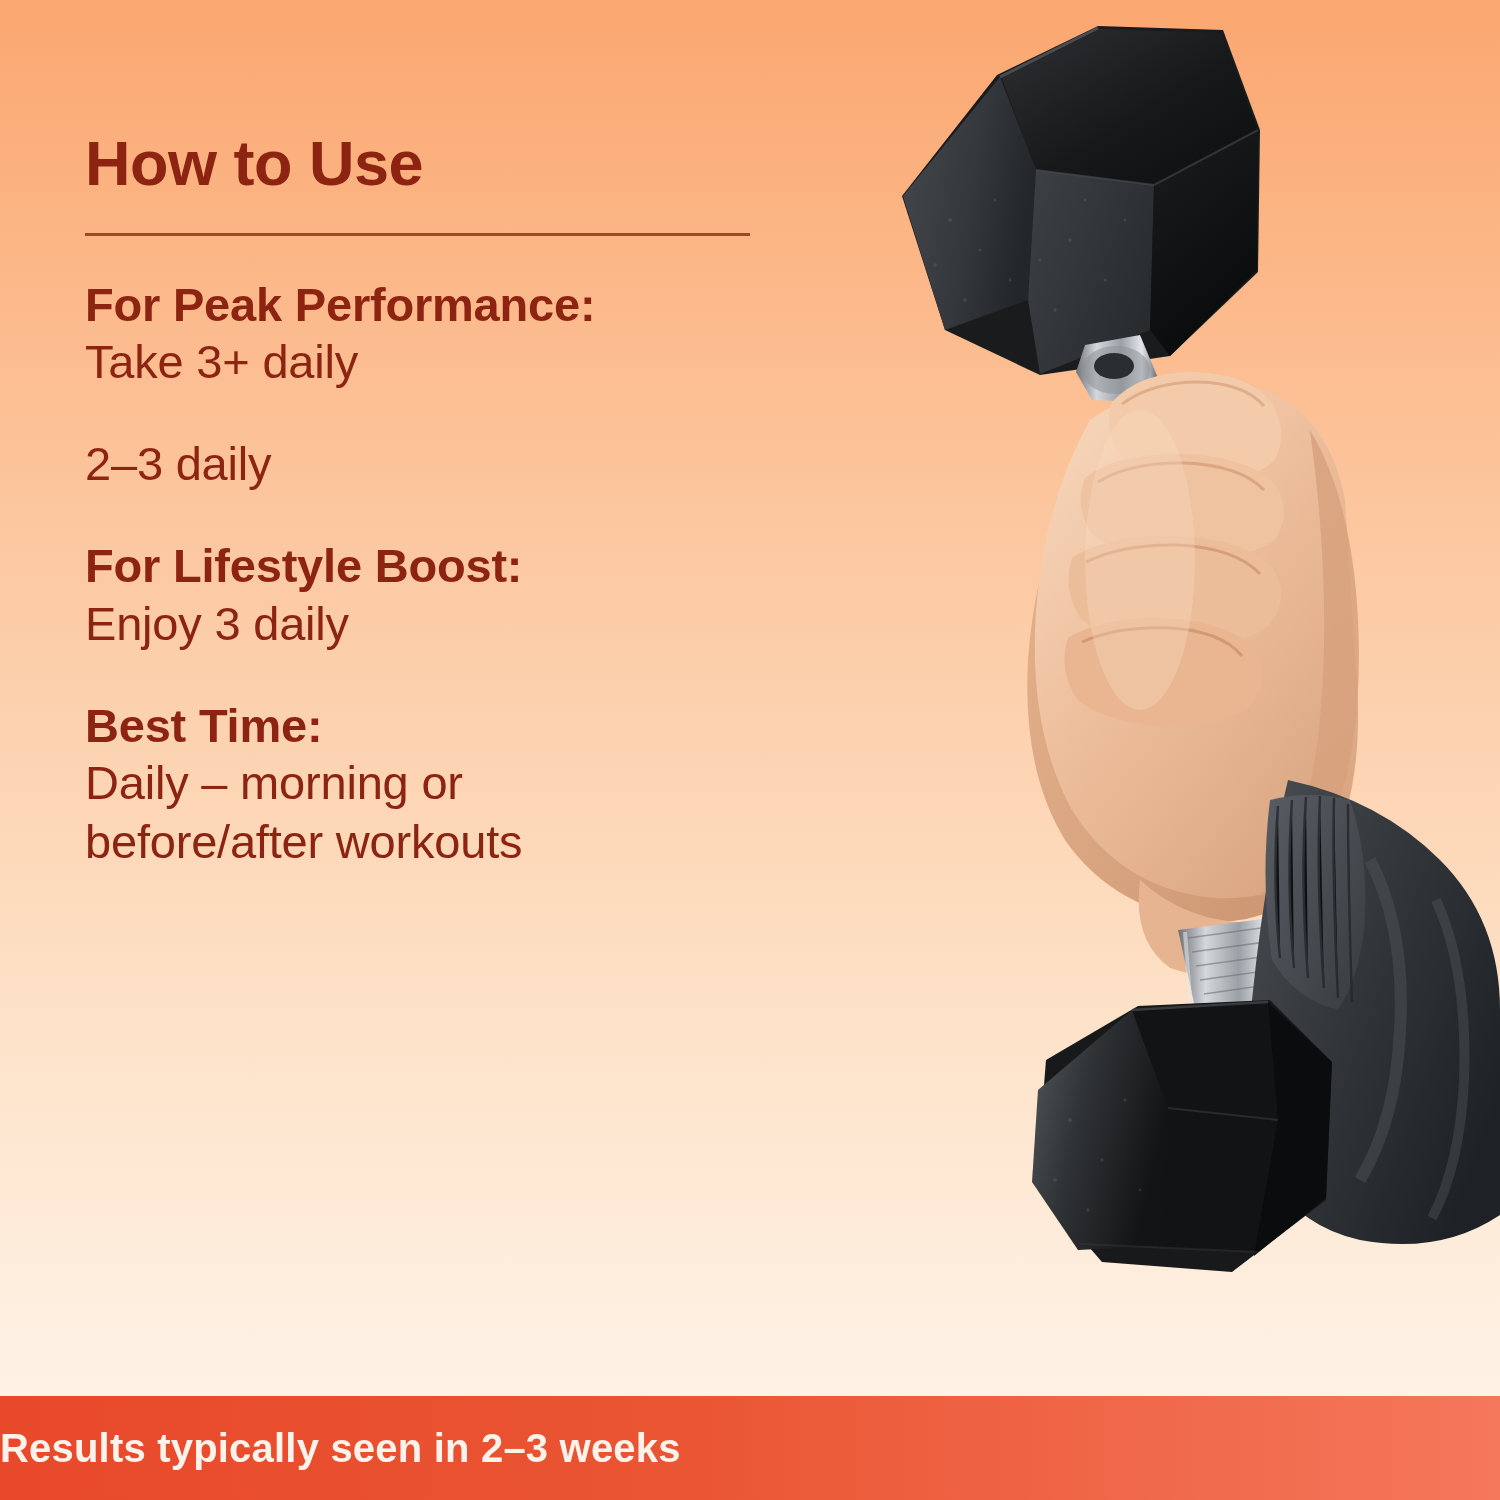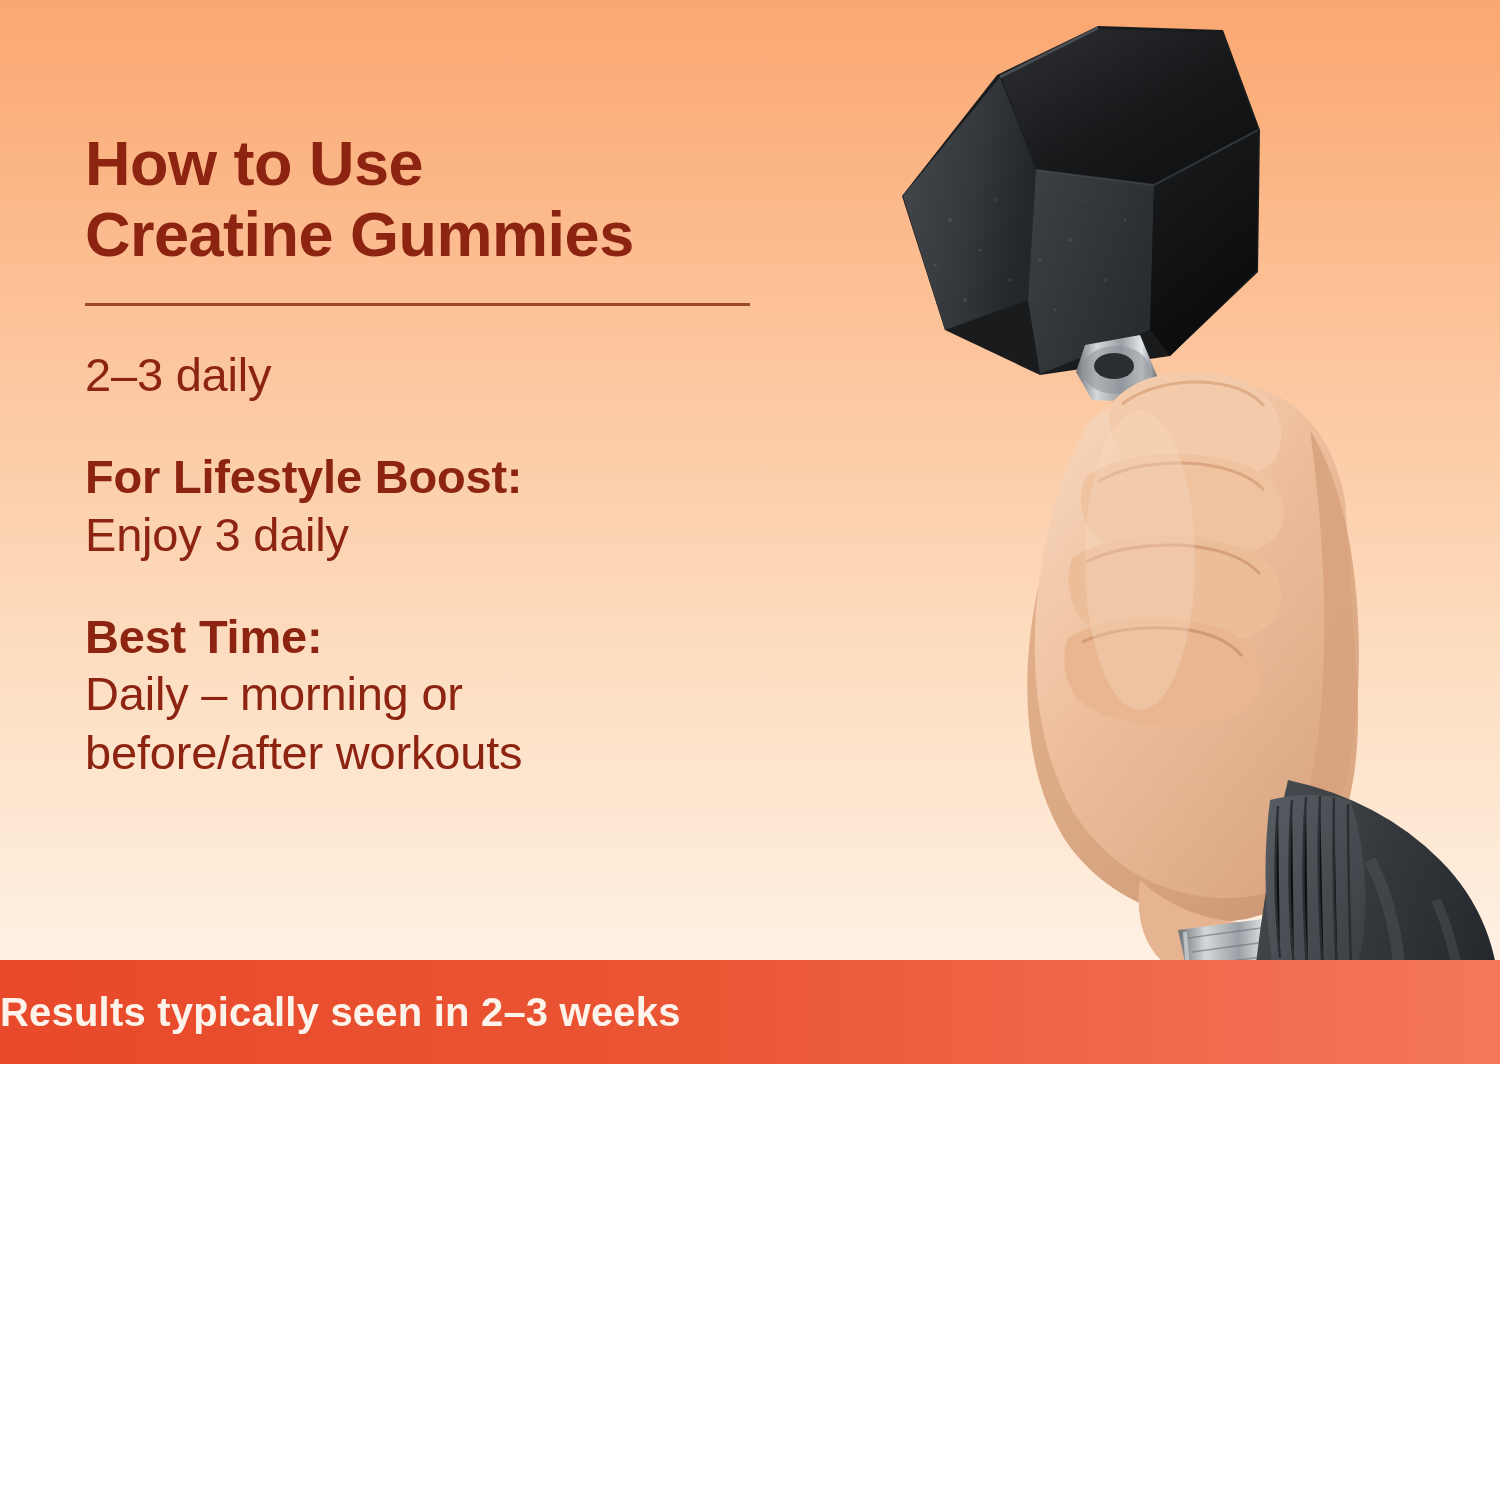--- a/index.html
+++ b/index.html
@@ -3,21 +3,21 @@
 <meta charset="utf-8">
 <style>
   html, body {
     margin: 0;
     padding: 0;
     background: #ffffff;
   }
   #infographic {
     position: relative;
     width: 1500px;
-    height: 1064px;
+    height: 1500px;
     overflow: hidden;
     font-family: "Liberation Sans", sans-serif;
     background: linear-gradient(to bottom,
         #fba771 0%,
         #fbb07d 10%,
         #fcbb8e 22%,
         #fcc69e 34%,
         #fcd0ad 46%,
         #fdd9ba 57%,
         #fde2c8 68%,
@@ -280,27 +280,30 @@
         <path d="M328,1108 L438,1120" stroke="#43484e" stroke-width="2" fill="none" opacity="0.45"></path>
         <path d="M240,1244 L418,1252" stroke="#3a3f45" stroke-width="2" fill="none" opacity="0.4"></path>
       </g>
     </svg>
   </div>
 
   <div class="text-col">
 
     <h1 class="headline">
       <span class="headline-line">How to Use</span>
-      <span class="headline-line">Creatine Gummies</span>
     </h1>
 
     <hr class="divider">
 
     <div class="sections">
 
+      <div class="section">
+        <span class="sec-label">For Peak Performance:</span>
+        <span class="sec-value">Take 3+ daily</span>
+      </div>
 
       <div class="section">
         <span class="sec-value">2–3 daily</span>
       </div>
 
       <div class="section">
         <span class="sec-label">For Lifestyle Boost:</span>
         <span class="sec-value">Enjoy 3 daily</span>
       </div>
 

